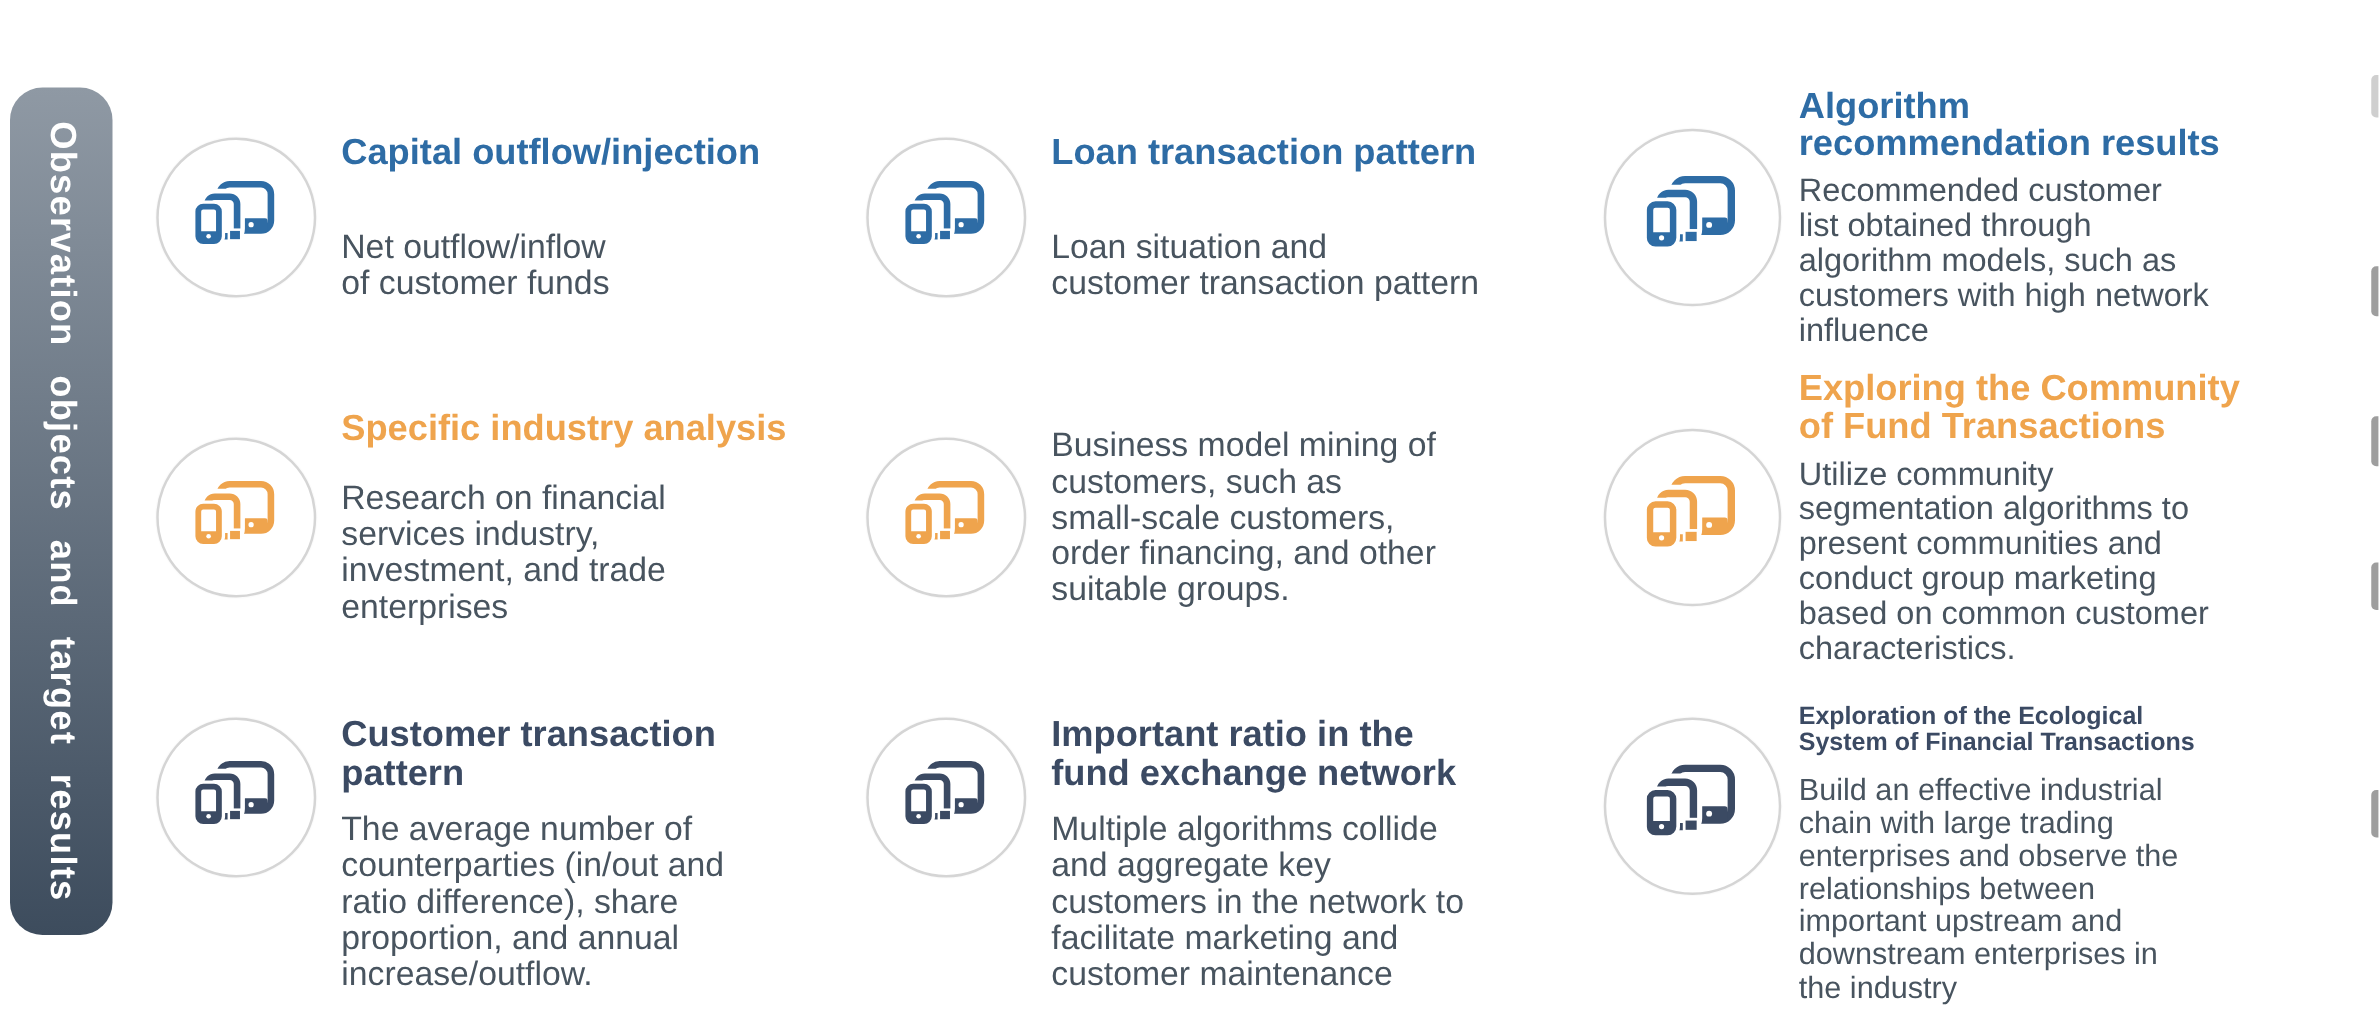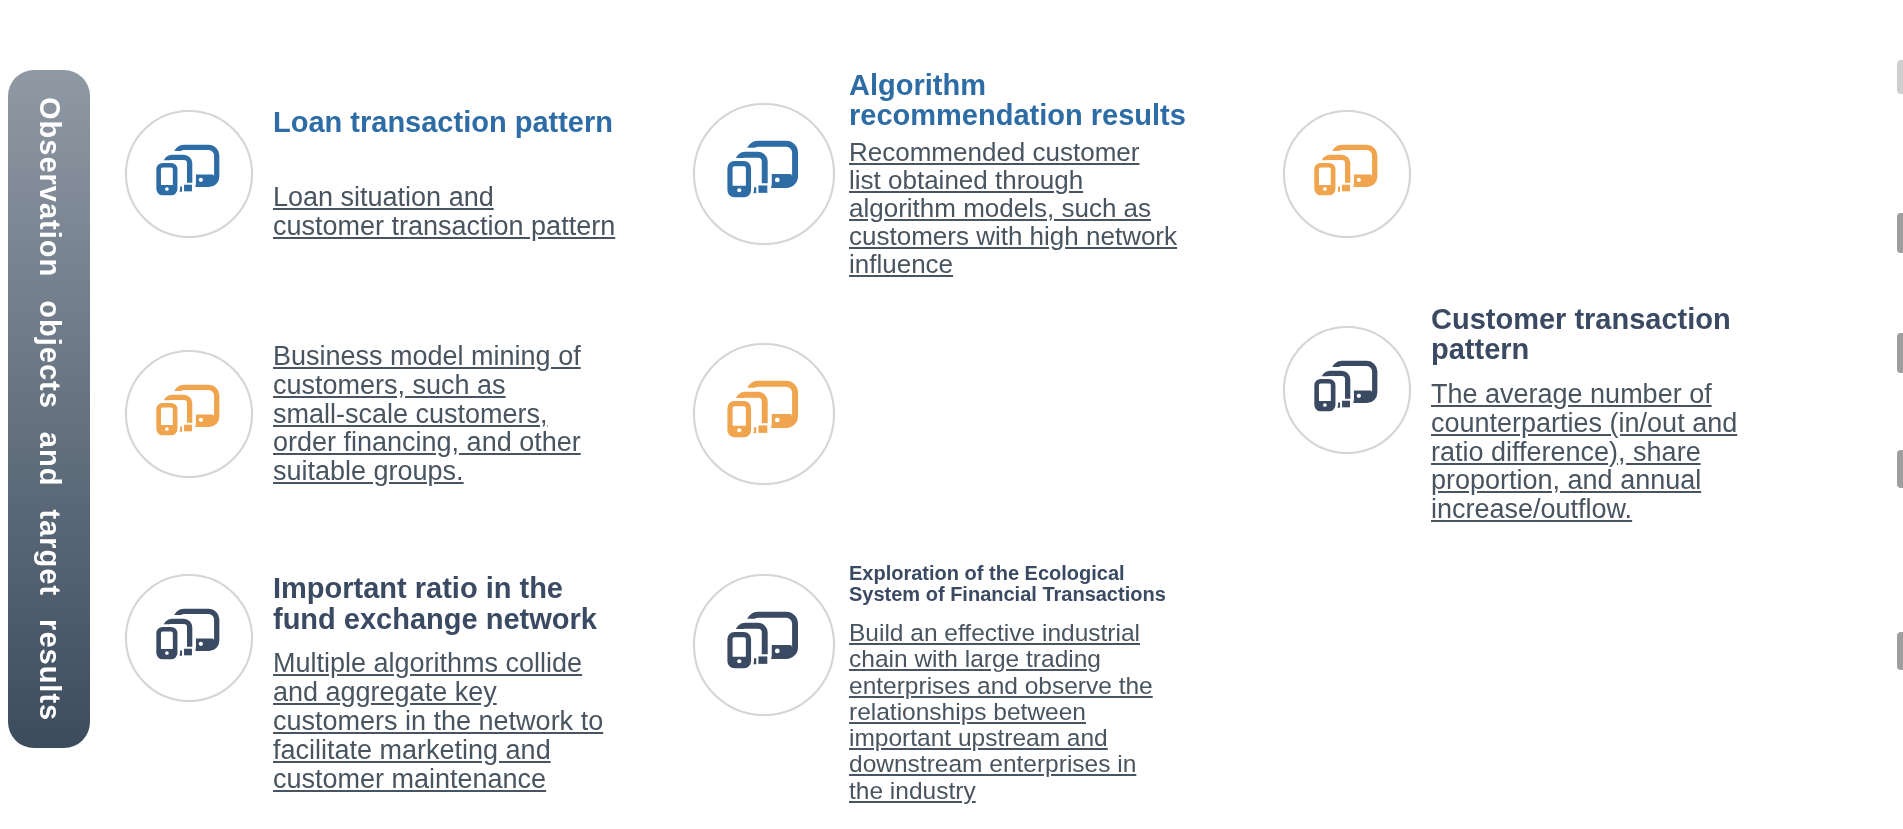--- a/index.html
+++ b/index.html
@@ -43,21 +43,21 @@
   .icon svg{width:66px;height:61px;}
   .col3 .icon svg{width:74px;height:68px;}
   .c-blue .icon{color:var(--blue);}  .c-orange .icon{color:var(--orange);}  .c-navy .icon{color:var(--navy);}
   .text{display:flex;flex-direction:column;}
   .title{
     font-weight:700;font-size:29px;line-height:1.05;white-space:pre-line;
     margin-bottom:9px;letter-spacing:0;
   }
   .c-blue .title{color:var(--blue);} .c-orange .title{color:var(--orange);} .c-navy .title{color:var(--navy);}
   .body{
-    font-size:27px;line-height:1.07;color:var(--body-text);white-space:pre-line;text-decoration:underline;
+    font-size:27px;line-height:1.07;color:var(--body-text);white-space:pre-line;
   }
   .col3 .body{font-size:26px;}
   .compact .title{font-size:20px;}
   .compact .body{font-size:24.5px;}
   .gap-lg .title{margin-bottom:46px;}
   .gap-md .title{margin-bottom:26px;}
   .gap-sm .title{margin-bottom:15px;}
   
   .edge-marker{
     position:absolute;right:0;width:6px;background:var(--edge-marker);
@@ -85,20 +85,32 @@
 </svg>
 
 <div class="canvas">
 
   <div class="sidebar">
     <div class="sidebar-label">Observation objects and target results</div>
   </div>
 
   <div class="content">
 
+    <div class="cell c-blue gap-lg">
+      <div class="circle">
+        <span class="icon"><svg>
+              <use href="#sym-devices"></use>
+            </svg></span>
+      </div>
+      <div class="text">
+        <h3 class="title">Capital outflow/injection</h3>
+        <p class="body">Net outflow/inflow
+of customer funds</p>
+      </div>
+    </div>
 
     <div class="cell c-blue gap-lg">
       <div class="circle">
         <span class="icon"><svg>
               <use href="#sym-devices"></use>
             </svg></span>
       </div>
       <div class="text">
         <h3 class="title">Loan transaction pattern</h3>
         <p class="body">Loan situation and
@@ -122,20 +134,27 @@
 influence</p>
       </div>
     </div>
 
     <div class="cell c-orange gap-md">
       <div class="circle">
         <span class="icon"><svg>
               <use href="#sym-devices"></use>
             </svg></span>
       </div>
+      <div class="text">
+        <h3 class="title">Specific industry analysis</h3>
+        <p class="body">Research on financial
+services industry,
+investment, and trade
+enterprises</p>
+      </div>
     </div>
 
     <div class="cell c-orange">
       <div class="circle">
         <span class="icon"><svg>
               <use href="#sym-devices"></use>
             </svg></span>
       </div>
       <div class="text">
         <p class="body">Business model mining of
@@ -144,20 +163,30 @@
 order financing, and other
 suitable groups.</p>
       </div>
     </div>
 
     <div class="cell c-orange col3">
       <div class="circle">
         <span class="icon"><svg>
               <use href="#sym-devices"></use>
             </svg></span>
+      </div>
+      <div class="text">
+        <h3 class="title">Exploring the Community
+of Fund Transactions</h3>
+        <p class="body">Utilize community
+segmentation algorithms to
+present communities and
+conduct group marketing
+based on common customer
+characteristics.</p>
       </div>
     </div>
 
     <div class="cell c-navy r3 gap-sm">
       <div class="circle">
         <span class="icon"><svg>
               <use href="#sym-devices"></use>
             </svg></span>
       </div>
       <div class="text">

